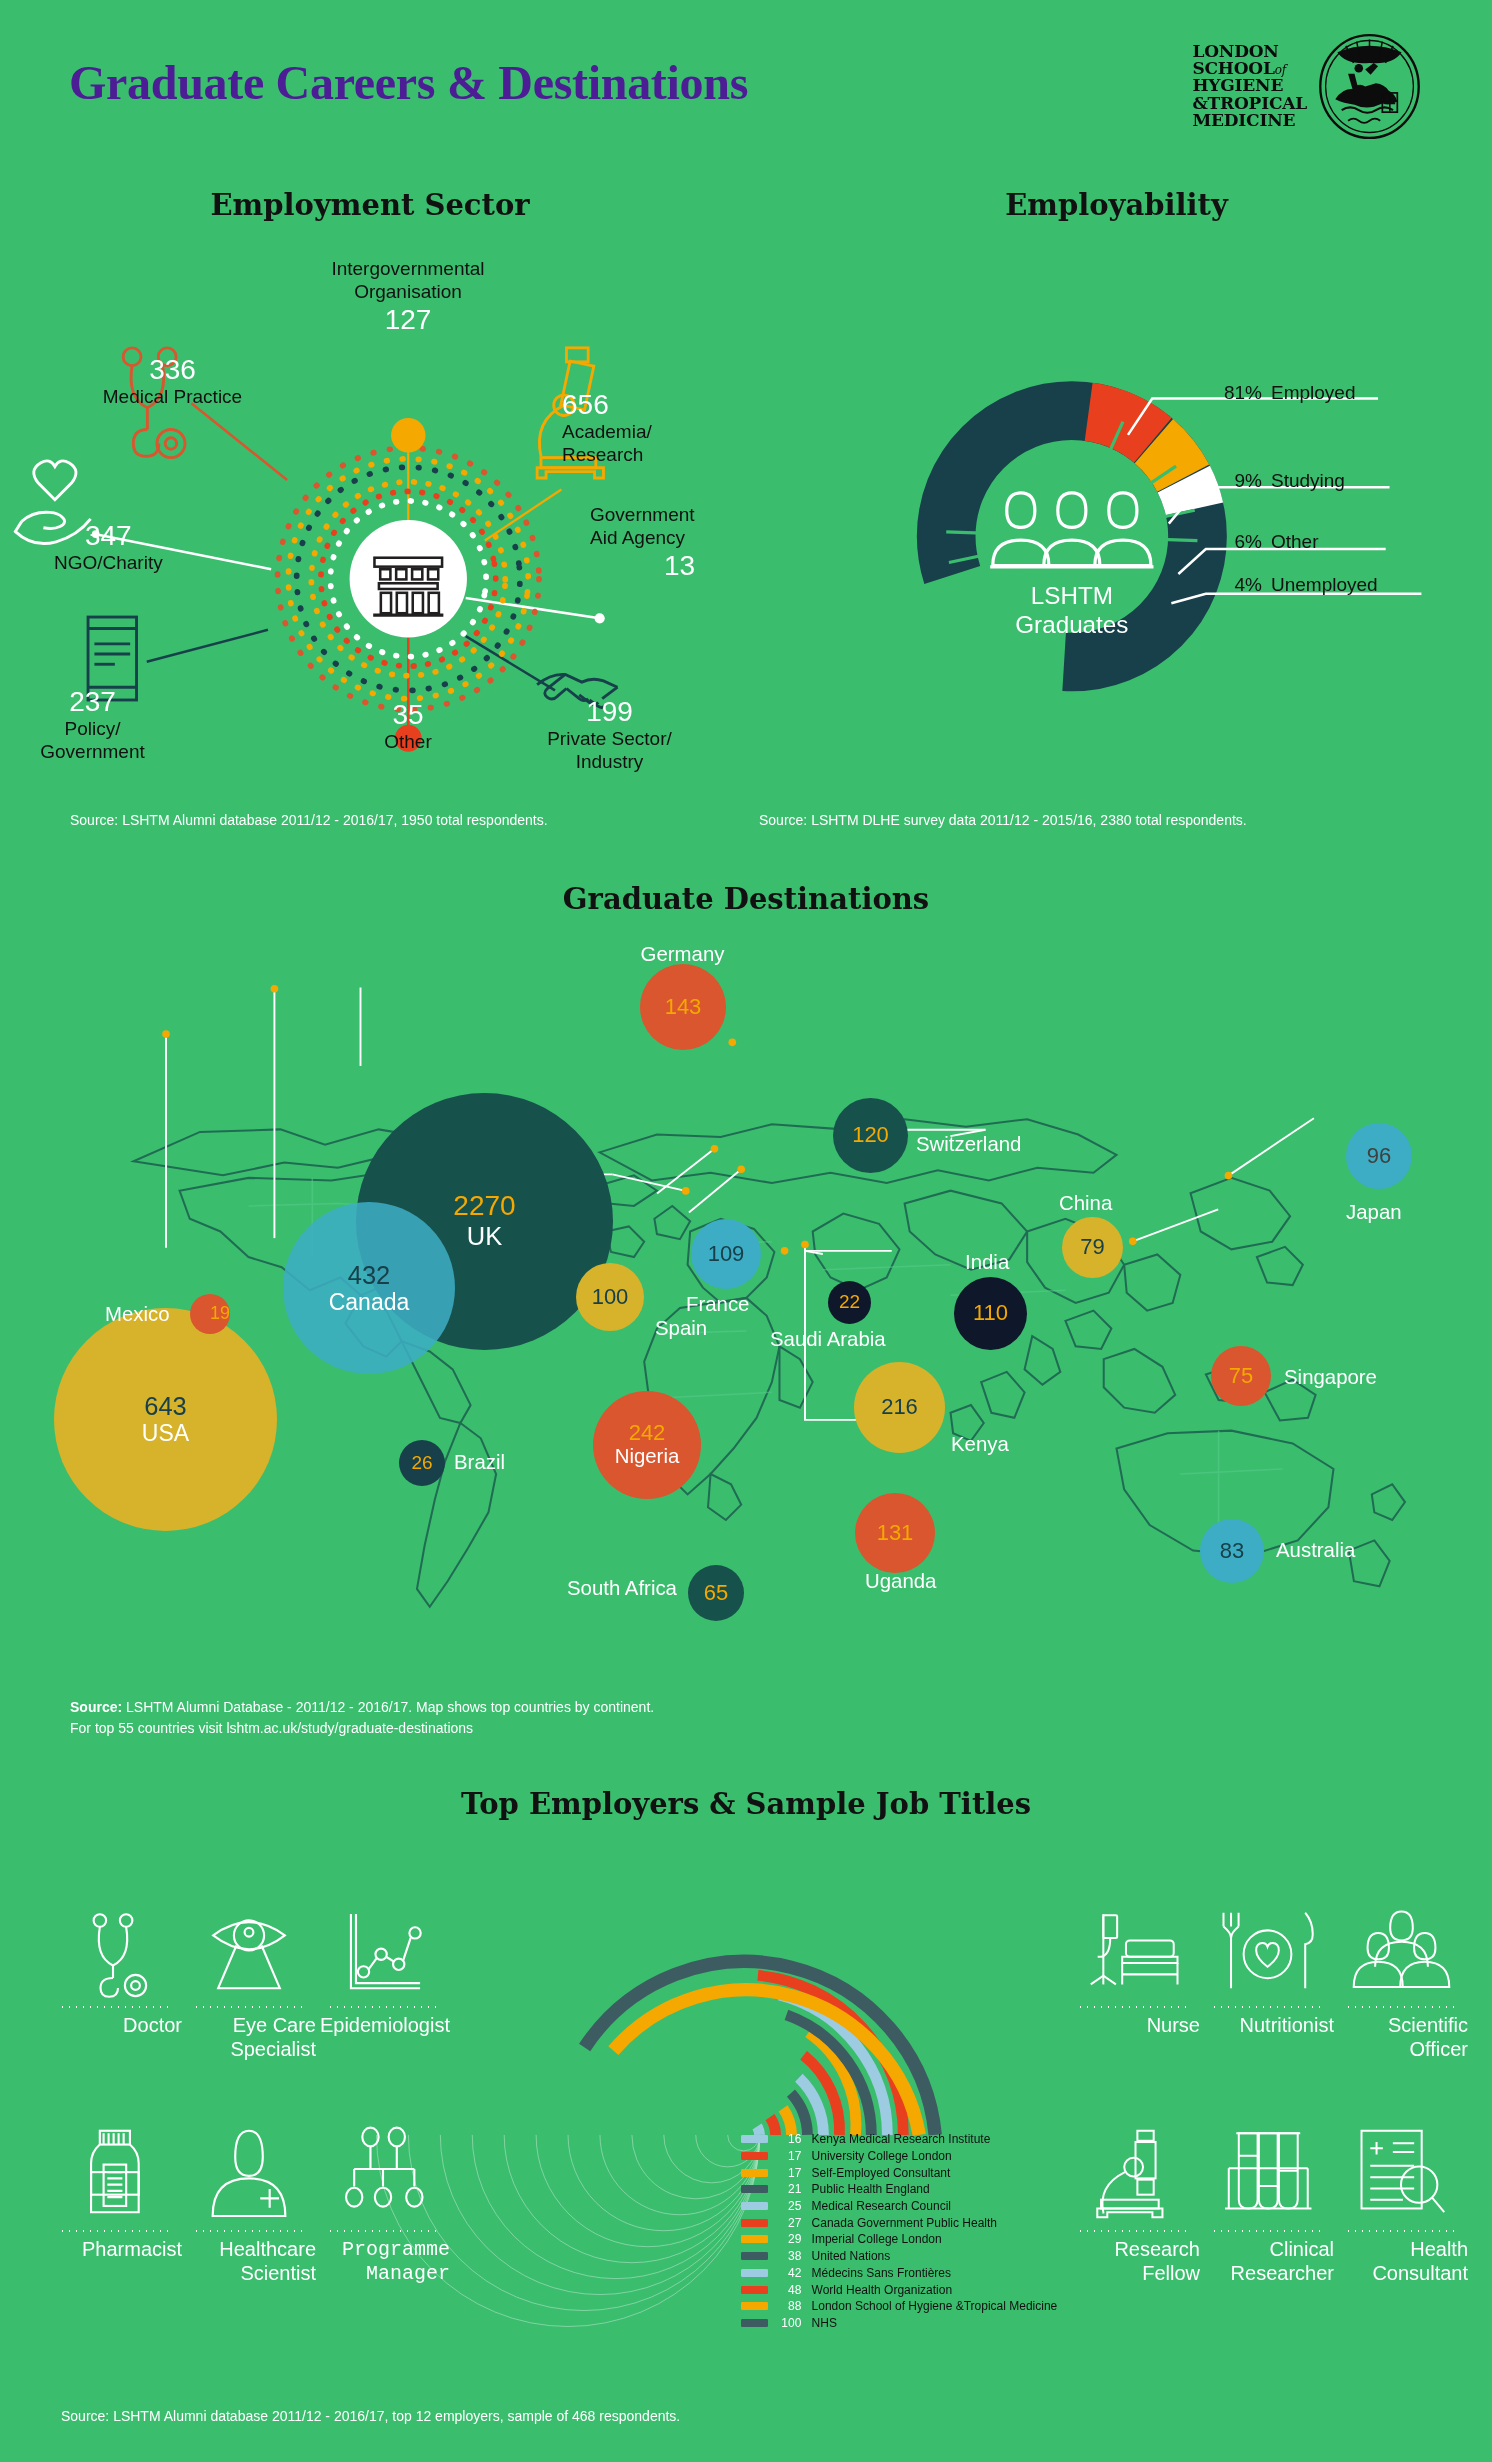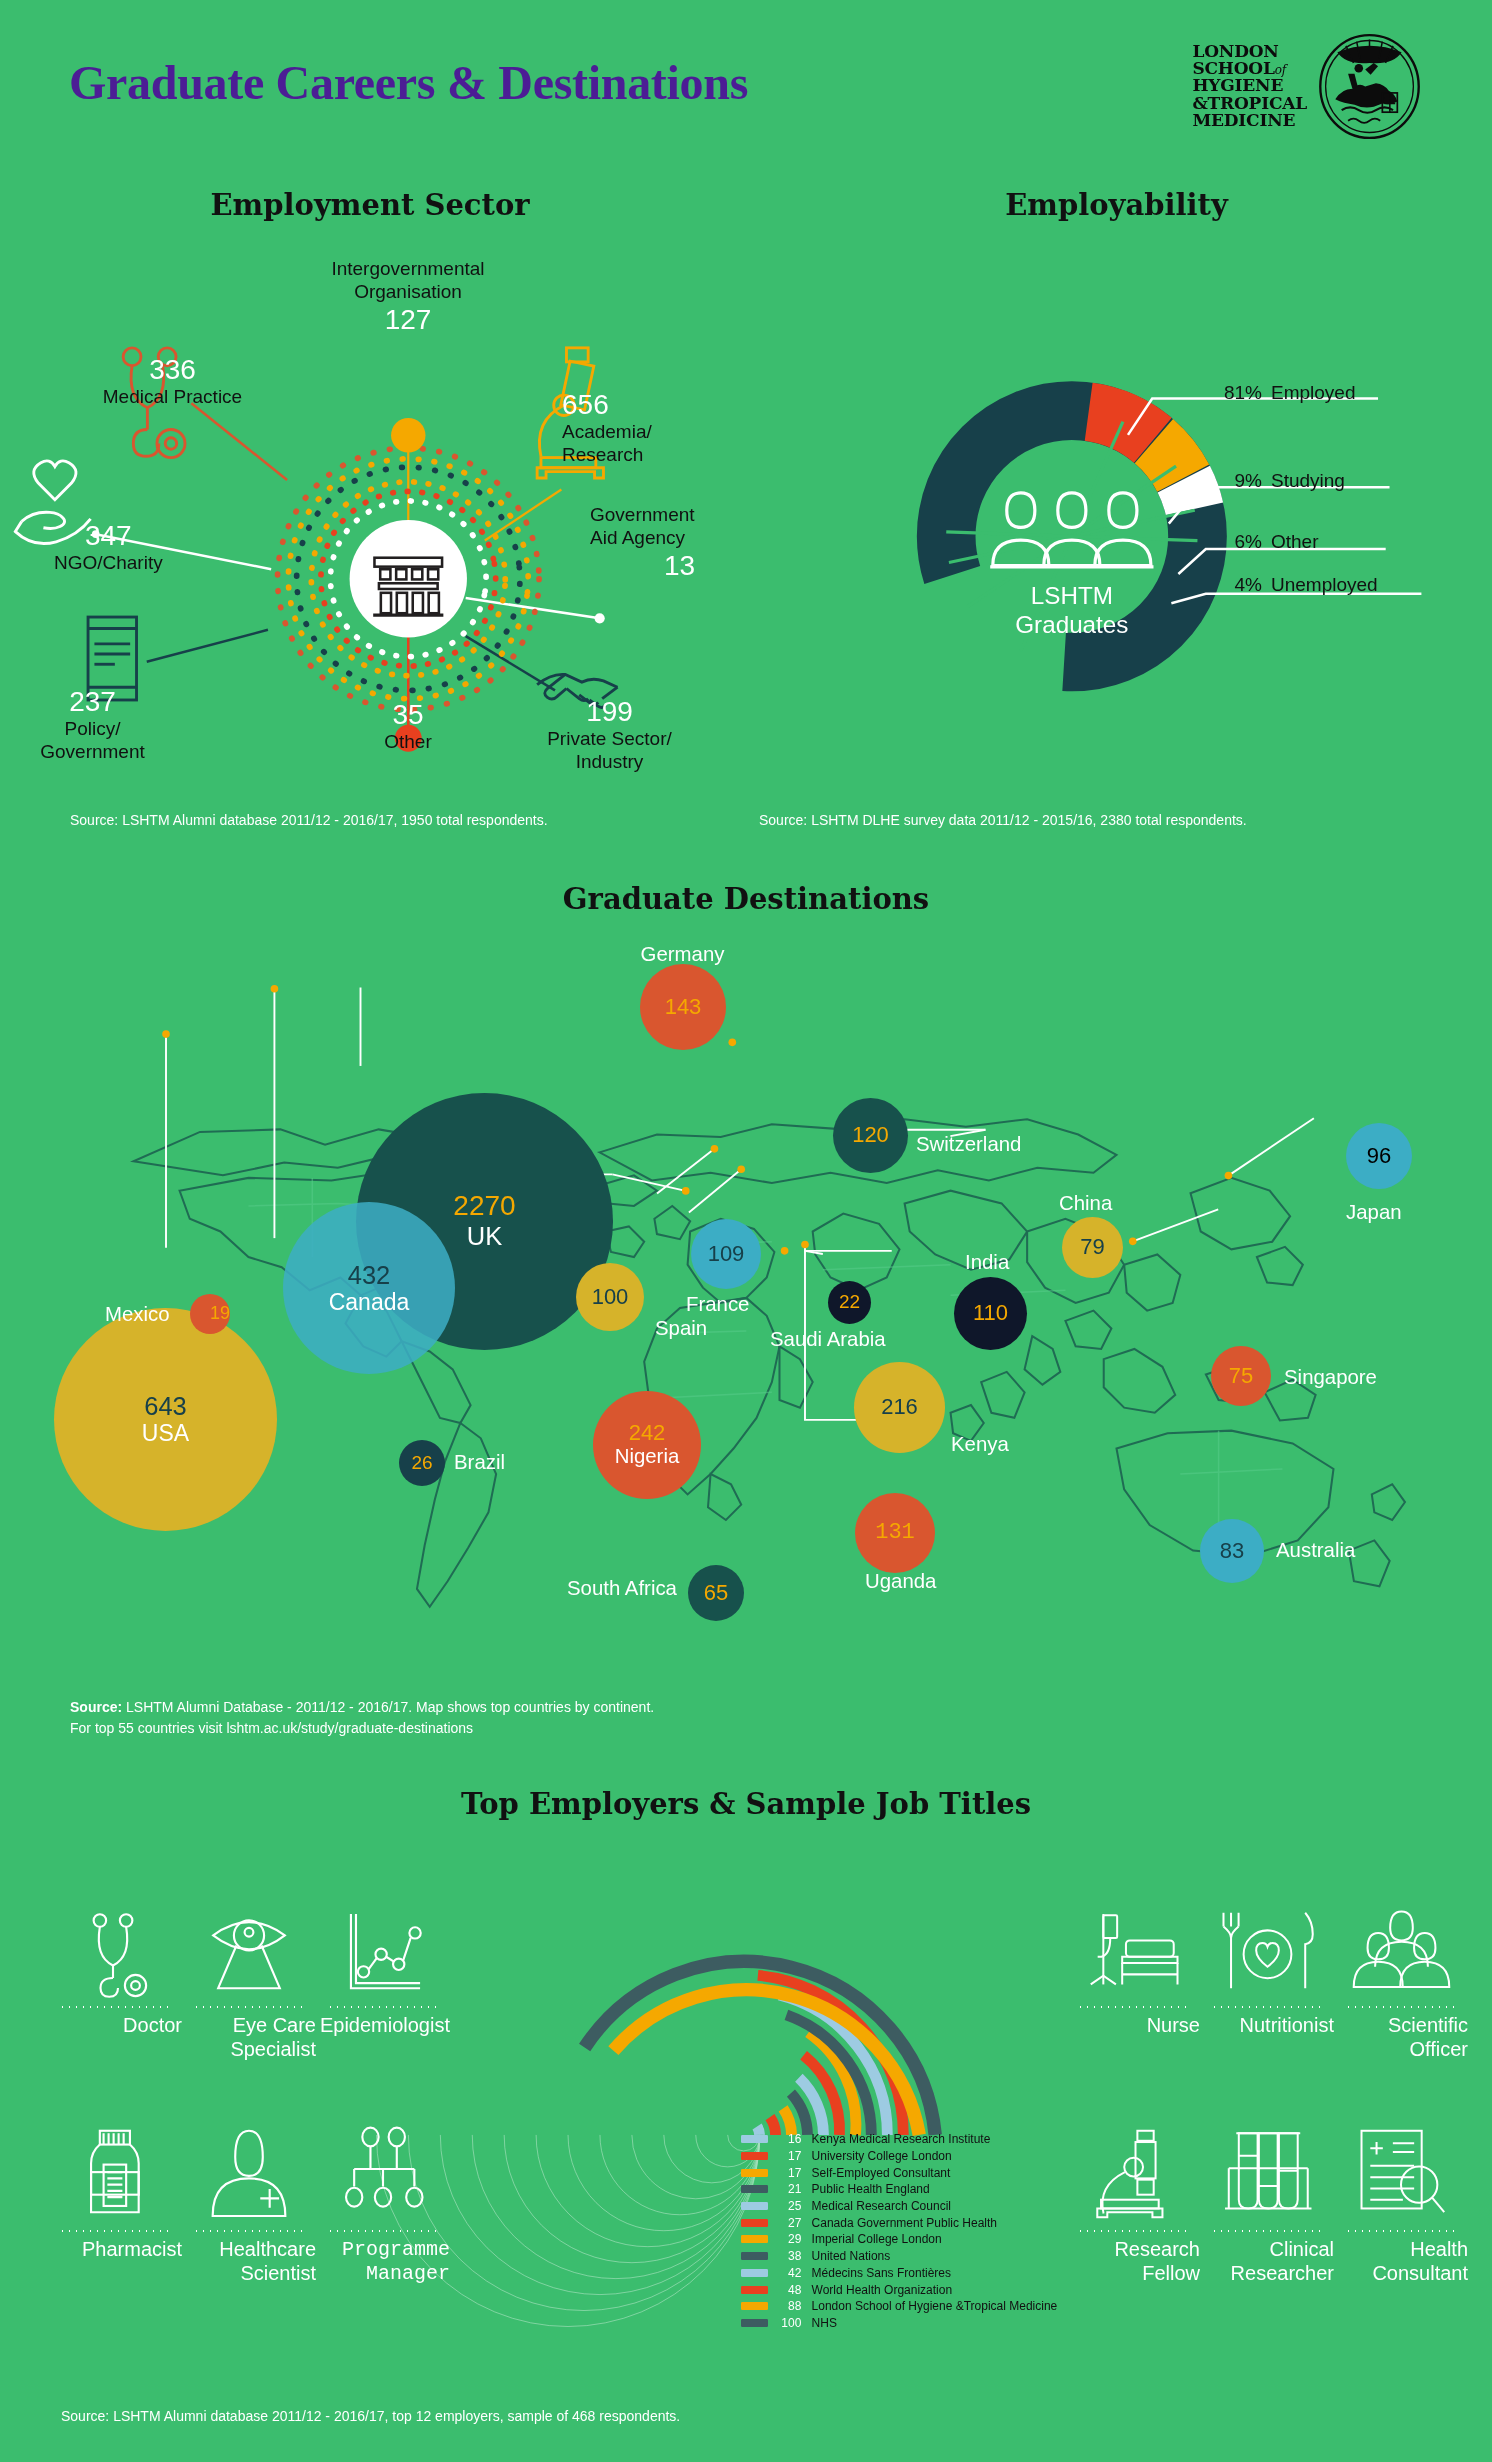--- a/index.html
+++ b/index.html
@@ -380,21 +380,21 @@
   <div class="bubble" style="left:593px;top:1391px;width:108px;height:108px;background:#D9562F;">
     <span class="v" style="color:#F5A800;">242</span>
     <span class="c" style="font-size:20.4px;">Nigeria</span>
   </div>
 
   <div class="bubble" style="left:854px;top:1362px;width:91px;height:91px;background:#D6B32A;">
     <span class="v" style="color:#17404A;">216</span>
   </div>
   <div class="map-lab" style="left:951px;top:1433px;">Kenya</div>
 
-  <div class="bubble" style="left:855px;top:1493px;width:80px;height:80px;background:#D9562F;font-family:Liberation Mono, monospace;">
+  <div class="bubble" style="left:855px;top:1493px;width:80px;height:80px;background:#D9562F;">
     <span class="v" style="color:#F5A800;">131</span>
   </div>
   <div class="map-lab" style="left:865px;top:1570px;">Uganda</div>
 
   <div class="bubble" style="left:833px;top:1098px;width:75px;height:75px;background:#17514C;">
     <span class="v" style="color:#F5A800;">120</span>
   </div>
   <div class="map-lab" style="left:916px;top:1133px;">Switzerland</div>
 
   <div class="bubble" style="left:954px;top:1277px;width:73px;height:73px;background:#0f172a;">
@@ -406,21 +406,21 @@
     <span class="v" style="color:#17404A;">109</span>
   </div>
   <div class="map-lab" style="left:686px;top:1293px;">France</div>
 
   <div class="bubble" style="left:576px;top:1263px;width:68px;height:68px;background:#D6B32A;">
     <span class="v" style="color:#17404A;">100</span>
   </div>
   <div class="map-lab" style="left:655px;top:1317px;">Spain</div>
 
   <div class="bubble" style="left:1346px;top:1123px;width:66px;height:66px;background:#3CADC5;">
-    <span class="v" style="color:#000000;text-align:right;">96</span>
+    <span class="v" style="color:#404040;text-align:right;">96</span>
   </div>
   <div class="map-lab" style="left:1346px;top:1201px;">Japan</div>
 
   <div class="bubble" style="left:1200px;top:1519px;width:64px;height:64px;background:#3CADC5;">
     <span class="v" style="color:#17404A;">83</span>
   </div>
   <div class="map-lab" style="left:1276px;top:1539px;">Australia</div>
 
   <div class="bubble" style="left:1062px;top:1217px;width:61px;height:61px;background:#D6B32A;">
     <span class="v" style="color:#17404A;">79</span>

